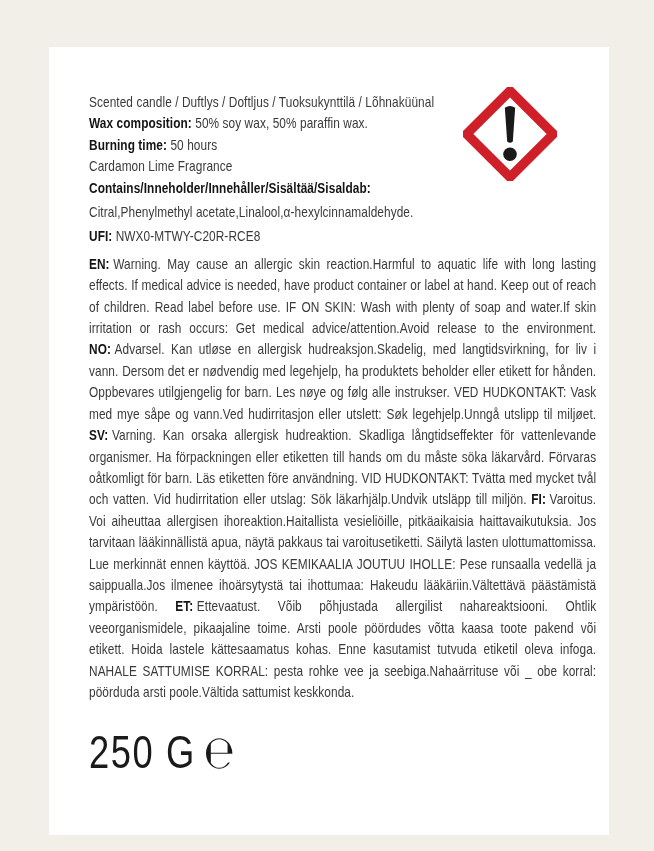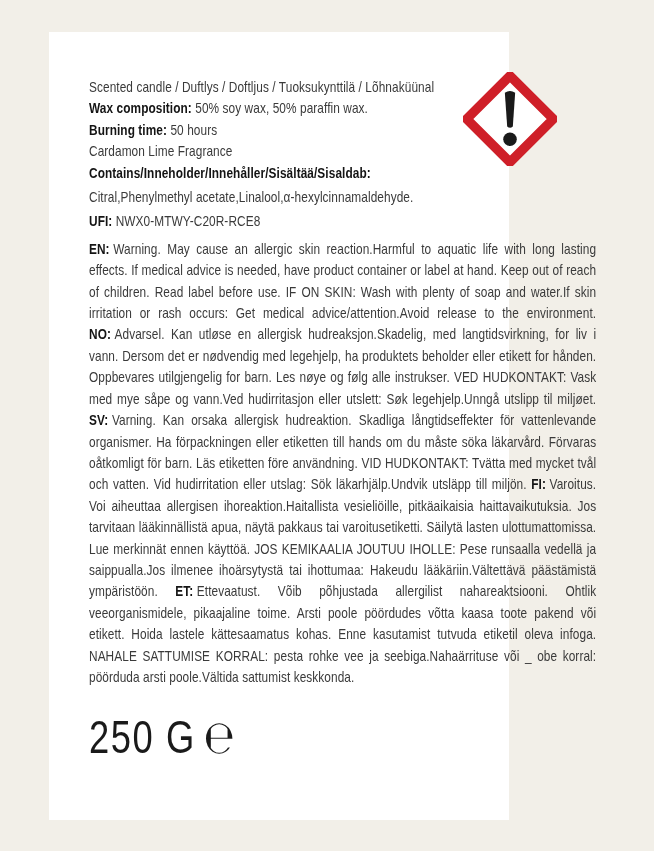--- a/index.html
+++ b/index.html
@@ -12,22 +12,22 @@
   *{margin:0;padding:0;box-sizing:border-box;}
   html,body{width:654px;height:851px;}
   body{
     background:var(--page-bg);
     font-family:"Liberation Sans",sans-serif;
     position:relative;
     overflow:hidden;
   }
   .label{
     position:absolute;
-    left:49px; top:32px;
-    width:460px; height:788px;
+    left:49px; top:47px;
+    width:560px; height:788px;
     background:var(--label-bg);
   }
   
   .content{
     position:absolute;
     left:40px; top:44px;
     width:642px;
     transform:scaleX(0.79);
     transform-origin:0 0;
     color:var(--text);

